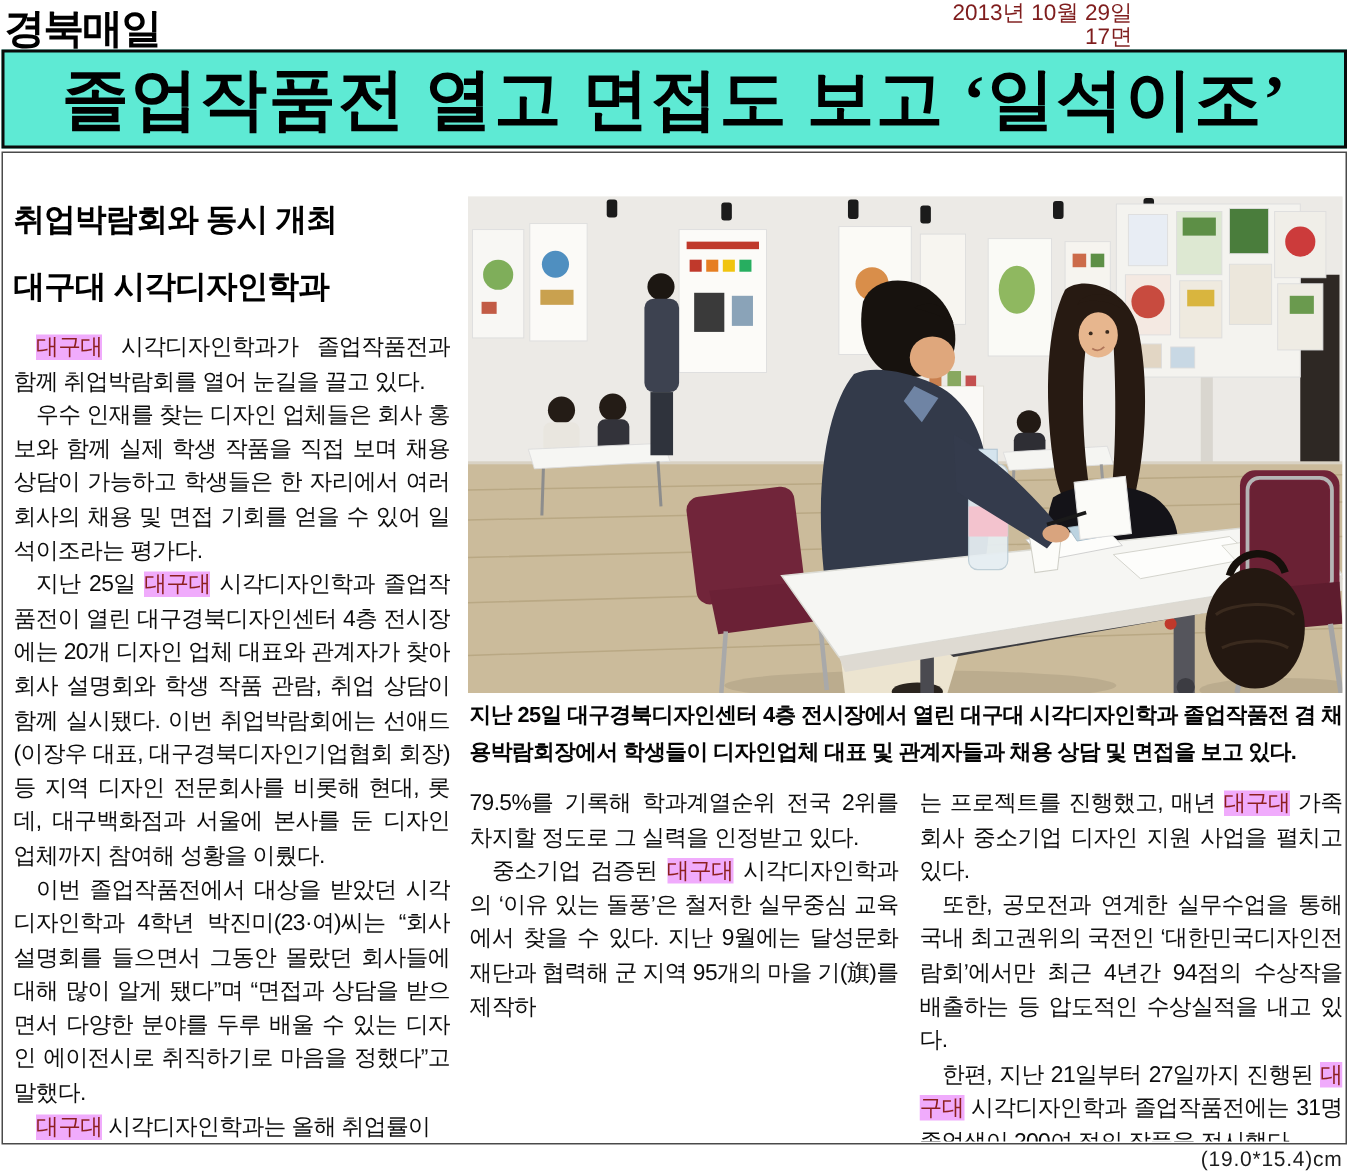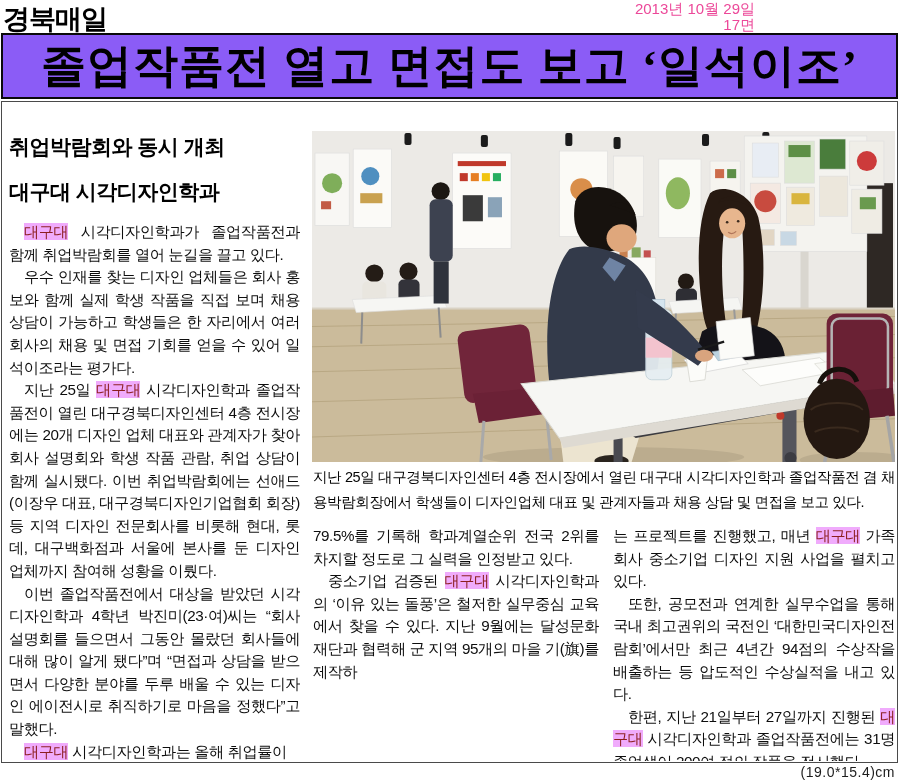--- a/index.html
+++ b/index.html
@@ -11,26 +11,26 @@
     overflow: hidden;
   }
   
   .masthead { position: absolute; top: 0; left: 0; width: 760px; height: 33px; }
   .logo {
     position: absolute; left: 3px; top: 1px;
     font-size: 27px; font-weight: 900; letter-spacing: -1px; color: #000;
   }
   .dateline {
     position: absolute; right: 5px; top: 1px; text-align: right;
-    font-size: 15px; line-height: 16px; color: #ec4899; margin-left: 45px;
+    font-size: 15px; line-height: 16px; color: #7f1d1d; margin-left: 45px;
   }
   
   .headline-box {
     position: absolute; left: 1px; right: 2px; top: 33px; height: 66px;
-    border: 2px solid #0a0a0a; background: #8b5cf6;
+    border: 2px solid #0a0a0a; background: #5eead4;
     display: flex; align-items: center; justify-content: center;
   }
   .headline {
     font-family: "Liberation Serif", "DejaVu Serif", serif;
     font-size: 45px; font-weight: bold; letter-spacing: 1px;
     color: #000; white-space: nowrap;
   }
   
   .body-box {
     position: absolute; left: 1px; right: 2px; top: 101px; height: 662px;
@@ -52,21 +52,21 @@
   .col-right  { left: 611px; top: 423px; width: 282px; height: 236px; }
   .hl { background: #f0abfc; color: #8c1f1f; }
   
   .photo {
     position: absolute; left: 310px; top: 29px; width: 583px; height: 331px;
     overflow: hidden; background: #e9e7e2;
   }
   .photo svg { display: block; width: 100%; height: 100%; }
   .caption {
     position: absolute; left: 311px; top: 363px; width: 582px;
-    font-size: 14.5px; font-weight: normal; line-height: 25px;
+    font-size: 14.5px; font-weight: bold; line-height: 25px;
     letter-spacing: -0.4px; text-align: justify; word-break: break-all; color: #050505;
   }
   
   .size-note {
     position: absolute; right: 5px; top: 764px;
     font-size: 14px; color: #1c1c1c; letter-spacing: 0.5px; padding-left: 35px;
   }
 </style>
 </head>
 <body>

